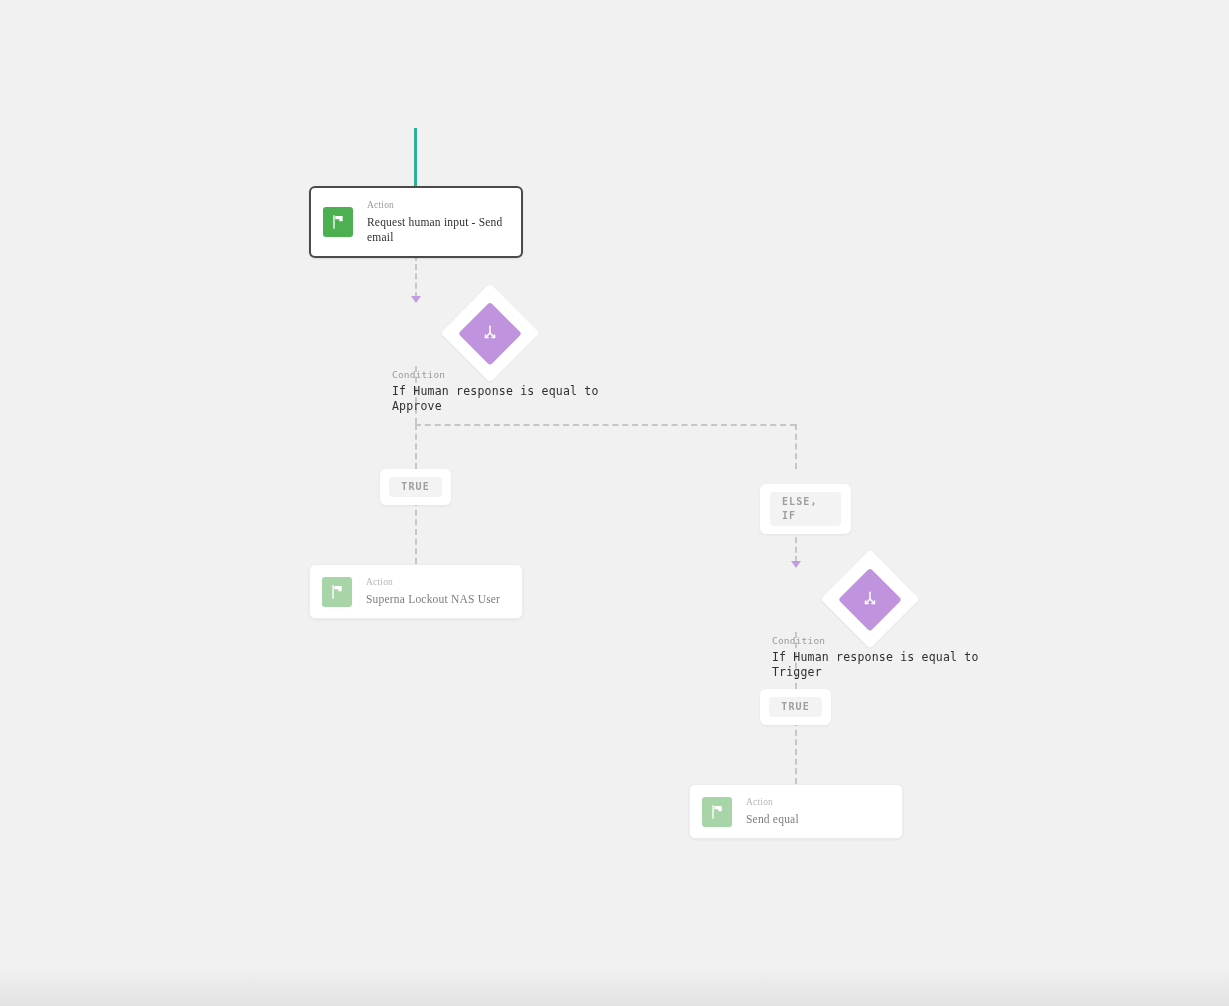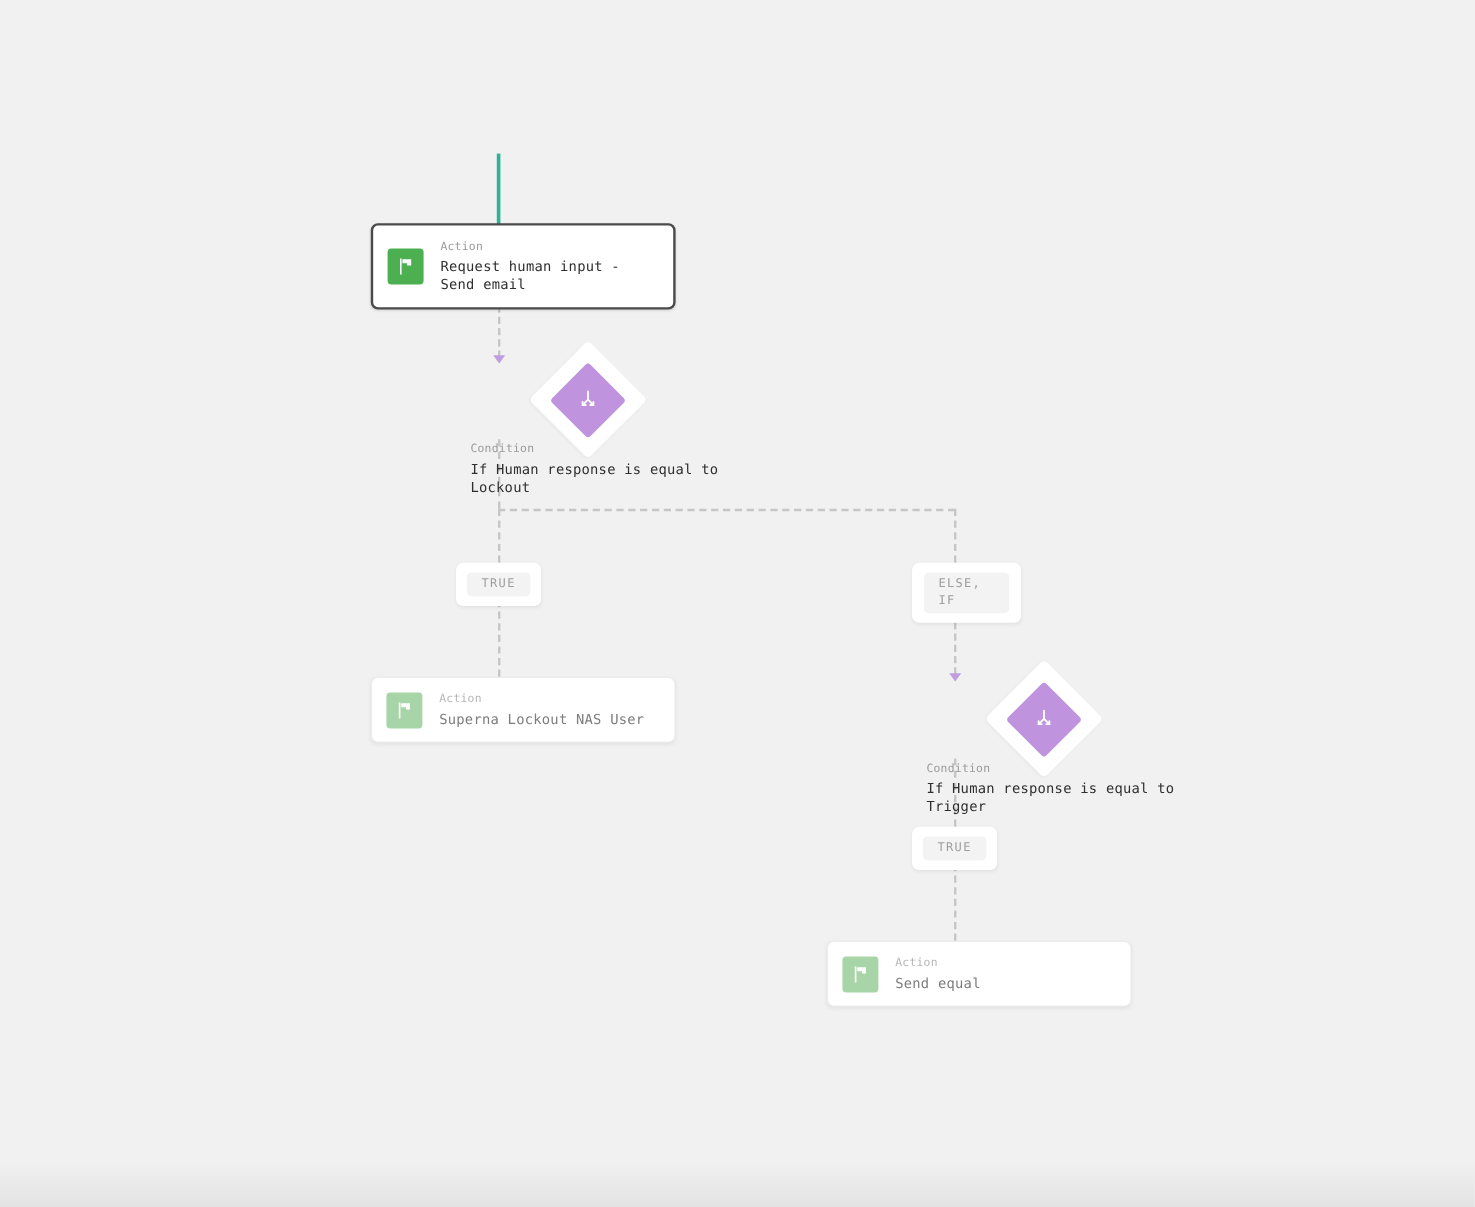--- a/index.html
+++ b/index.html
@@ -84,26 +84,27 @@
     font-size: 11.5px;
     color: #2f2f2f;
     line-height: 15px;
     margin-top: 3px;
     letter-spacing: .2px;
   }
 
   
   .action {
     position: absolute;
-    width: 254px;
+    width: 214px;
     background: #ffffff;
     border-radius: 6px;
     display: flex;
     align-items: center;
     padding: 11px 12px;
+    font-family: Liberation Serif, serif;
   }
   .action.selected {
     border: 2px solid #4a4a4a;
     box-shadow: 0 1px 2px rgba(0,0,0,.10);
   }
   .action.dim {
     border: 1px solid #ececec;
     box-shadow: 0 1px 3px rgba(0,0,0,.06);
   }
   .action-icon {
@@ -151,20 +152,21 @@
   
   .branch-label {
     position: absolute;
     background: #ffffff;
     border-radius: 6px;
     padding: 8px 10px;
     box-shadow: 0 1px 3px rgba(0,0,0,.06);
     display: flex;
     align-items: flex-end;
     justify-content: center;
+    font-weight: bold;
   }
   .branch-pill {
     background: #f3f3f3;
     border-radius: 4px;
     padding: 3px 12px;
     font-size: 10px;
     color: #9e9e9e;
     letter-spacing: 1.1px;
     line-height: 14px;
   }
@@ -215,29 +217,29 @@
           <path d="M12 12 L6 18"></path>
           <path d="M12 12 L18 18"></path>
           <path d="M6 14.5 V18 H9.5"></path>
           <path d="M18 14.5 V18 H14.5"></path>
         </svg>
       </span>
     </span>
     <span class="cond-text">
       <span class="node-kicker" style="display:block">Condition</span>
       <span class="node-title" style="display:block">If Human response is equal to</span>
-      <span class="node-title" style="display:block; margin-top:0">Lockout</span>
+      <span class="node-title" style="display:block; margin-top:0">Approve</span>
     </span>
   </div>
 
   <div class="branch-label" style="left:380px; top:469px; width:71px;">
     <span class="branch-pill">TRUE</span>
   </div>
 
-  <div class="branch-label" style="left:760px; top:469px; width:91px;">
+  <div class="branch-label" style="left:760px; top:484px; width:91px;">
     <span class="branch-pill">ELSE, IF</span>
   </div>
 
   <div class="action dim" style="left:309px; top:564px;">
     <span class="action-icon soft">
       <svg width="16" height="16" viewBox="0 0 24 24" fill="#ffffff">
         <path d="M5 2 h2 v20 h-2 z"></path>
         <path d="M8 3 h11 v8 h-5 v-3 h-6 z"></path>
       </svg>
     </span>

